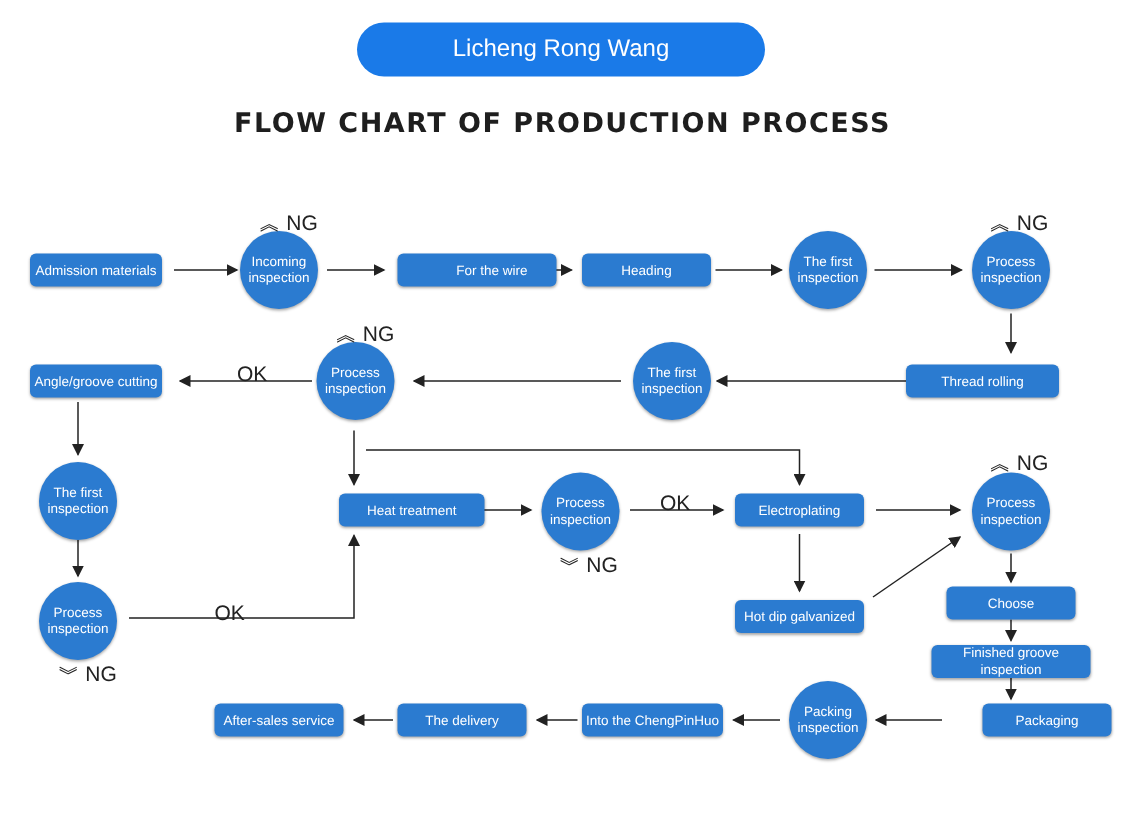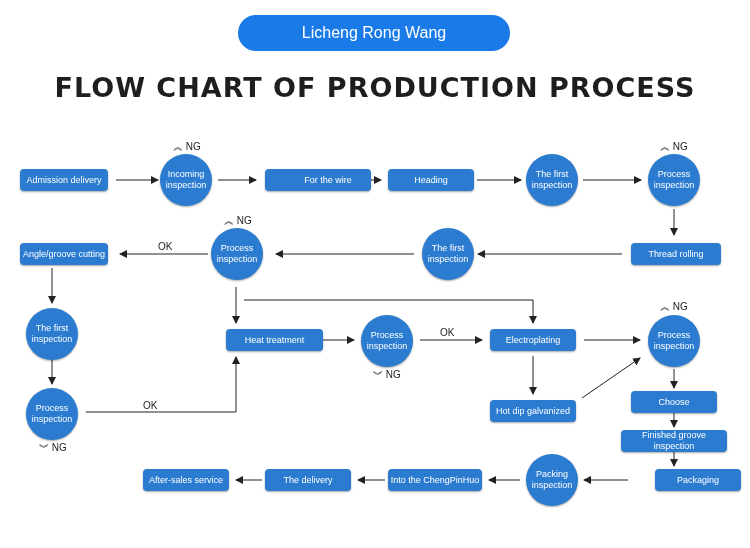--- a/index.html
+++ b/index.html
@@ -2,29 +2,29 @@
 <html><head>
 <meta charset="utf-8">
 <style>
   html, body { margin: 0; padding: 0; background: #ffffff; }
   body { width: 750px; height: 548px; position: relative; overflow: hidden;
          font-family: "Liberation Sans", sans-serif; }
   .brand { position: absolute; left: 238px; top: 15px; width: 272px; height: 36px;
            background: #1a7ae8; border-radius: 18px; color: #fff; font-size: 16px;
            line-height: 36px; text-align: center; }
   .title { position: absolute; left: 0; top: 72px; width: 750px; text-align: center;
-           font-family: "DejaVu Sans", sans-serif; font-weight: bold; font-size: 27px;
+           font-family: "DejaVu Sans", sans-serif; font-weight: bold; font-size: 18px;
            letter-spacing: 1px; color: #1e1e1e; }
   svg.flow { position: absolute; left: 0; top: 0; }
   .node { position: absolute; background: #2b7bd0; color: #fff; font-size: 9px;
           display: flex; align-items: center; justify-content: center; text-align: center;
           box-shadow: 0 1px 2px rgba(0,0,0,0.35); line-height: 11px; }
   .rect { border-radius: 4px; height: 22px; }
   .circle { border-radius: 50%; width: 52px; height: 52px; }
-  .lbl { position: absolute; font-size: 10px; color: #222; }
+  .lbl { position: absolute; font-size: 14px; color: #222; }
 </style>
 </head>
 <body>
 
 <div class="brand">Licheng Rong Wang</div>
 <div class="title">FLOW CHART OF PRODUCTION PROCESS</div>
 
 <svg class="flow" width="750" height="548">
   <defs>
     <marker id="ah" markerWidth="8" markerHeight="8" refX="7" refY="4" orient="auto">
@@ -54,28 +54,28 @@
     <line x1="674" y1="369" x2="674" y2="388"></line>
     <line x1="674" y1="413" x2="674" y2="427"></line>
     <line x1="674" y1="452" x2="674" y2="466"></line>
     <line x1="628" y1="480" x2="584" y2="480"></line>
     <line x1="520" y1="480" x2="489" y2="480"></line>
     <line x1="385" y1="480" x2="358" y2="480"></line>
     <line x1="262" y1="480" x2="236" y2="480"></line>
   </g>
 </svg>
 
-<div class="node rect" style="left:20px;top:169px;width:88px;">Admission delivery</div>
+<div class="node rect" style="left:20px;top:169px;width:88px;">Admission materials</div>
 <div class="node circle" style="left:160px;top:154px;">Incoming inspection</div>
 <div class="node rect" style="left:265px;top:169px;width:86px;padding-left:20px;">For the wire</div>
 <div class="node rect" style="left:388px;top:169px;width:86px;">Heading</div>
 <div class="node circle" style="left:526px;top:154px;">The first inspection</div>
 <div class="node circle" style="left:648px;top:154px;">Process inspection</div>
 
-<div class="node rect" style="left:631px;top:243px;width:90px;">Thread rolling</div>
+<div class="node rect" style="left:604px;top:243px;width:102px;">Thread rolling</div>
 <div class="node circle" style="left:422px;top:228px;">The first inspection</div>
 <div class="node circle" style="left:211px;top:228px;">Process inspection</div>
 <div class="node rect" style="left:20px;top:243px;width:88px;">Angle/groove cutting</div>
 
 <div class="node circle" style="left:26px;top:308px;">The first inspection</div>
 <div class="node circle" style="left:26px;top:388px;">Process inspection</div>
 
 <div class="node rect" style="left:190px;top:329px;width:97px;margin-left:36px;">Heat treatment</div>
 <div class="node circle" style="left:361px;top:315px;">Process inspection</div>
 <div class="node rect" style="left:490px;top:329px;width:86px;">Electroplating</div>

